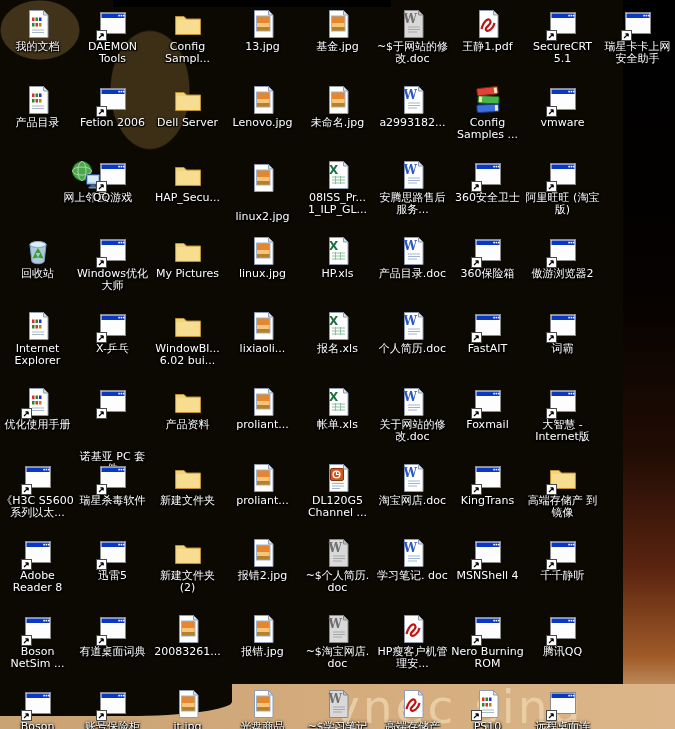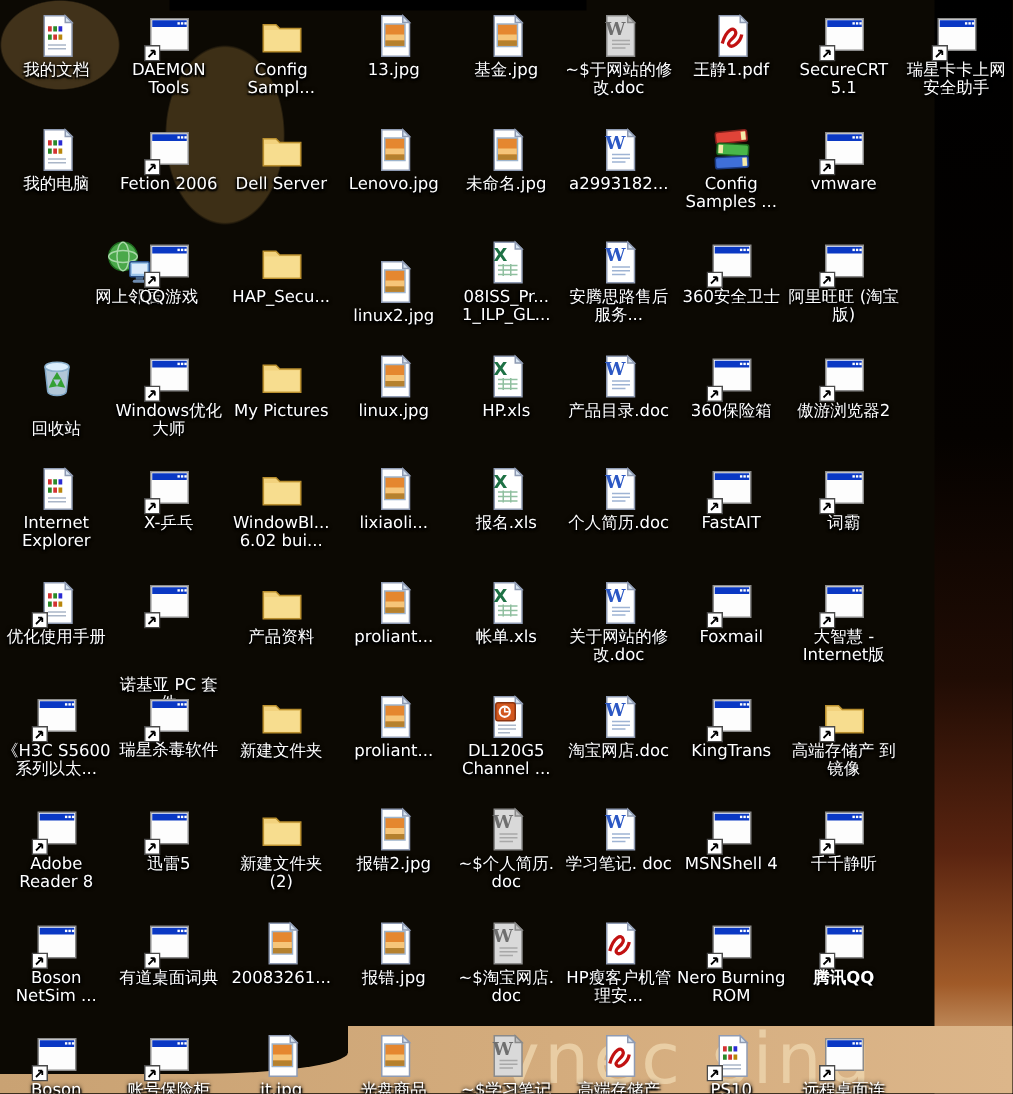--- a/index.html
+++ b/index.html
@@ -242,21 +242,21 @@
           </div>
         </div>
         <div class="label">瑞星卡卡上网安全助手</div>
       </div>
       <div class="cell" style="left: 0px; top: 84px;">
         <div class="iconbox">
           <svg class="main" viewBox="0 0 32 32">
             <use href="#sym-sysdoc"></use>
           </svg>
         </div>
-        <div class="label">我的电脑</div>
+        <div class="label">产品目录</div>
       </div>
       <div class="cell" style="left: 75px; top: 84px;">
         <div class="iconbox">
           <svg class="main" viewBox="0 0 32 32">
             <use href="#sym-window"></use>
           </svg>
           <div class="badge">
             <svg viewBox="0 0 11 11">
               <use href="#sym-badge"></use>
             </svg>
@@ -339,21 +339,21 @@
         <div class="label">QQ游戏</div>
       </div>
       <div class="cell" style="left: 150px; top: 159px; align-items: center;">
         <div class="iconbox">
           <svg class="main" viewBox="0 0 32 32">
             <use href="#sym-folder"></use>
           </svg>
         </div>
         <div class="label">HAP_Secu...</div>
       </div>
-      <div class="cell" style="left: 225px; top: 172px;">
+      <div class="cell" style="left: 225px; top: 162px; gap: 16px;">
         <div class="iconbox">
           <svg class="main" viewBox="0 0 32 32">
             <use href="#sym-jpg"></use>
           </svg>
         </div>
         <div class="label">linux2.jpg</div>
       </div>
       <div class="cell" style="left: 300px; top: 159px;">
         <div class="iconbox">
           <svg class="main" viewBox="0 0 32 32">
@@ -389,21 +389,21 @@
             <use href="#sym-window"></use>
           </svg>
           <div class="badge">
             <svg viewBox="0 0 11 11">
               <use href="#sym-badge"></use>
             </svg>
           </div>
         </div>
         <div class="label">阿里旺旺 (淘宝版)</div>
       </div>
-      <div class="cell" style="left: 0px; top: 235px; gap: 12px;">
+      <div class="cell" style="left: 0px; top: 235px;">
         <div class="iconbox">
           <svg class="main" viewBox="0 0 32 32">
             <use href="#sym-recycle"></use>
           </svg>
         </div>
         <div class="label">回收站</div>
       </div>
       <div class="cell" style="left: 75px; top: 235px;">
         <div class="iconbox">
           <svg class="main" viewBox="0 0 32 32">
@@ -870,21 +870,21 @@
             <use href="#sym-window"></use>
           </svg>
           <div class="badge">
             <svg viewBox="0 0 11 11">
               <use href="#sym-badge"></use>
             </svg>
           </div>
         </div>
         <div class="label">Nero Burning ROM</div>
       </div>
-      <div class="cell" style="left: 525px; top: 613px; font-weight: bold;">
+      <div class="cell" style="left: 525px; top: 613px;">
         <div class="iconbox">
           <svg class="main" viewBox="0 0 32 32">
             <use href="#sym-window"></use>
           </svg>
           <div class="badge">
             <svg viewBox="0 0 11 11">
               <use href="#sym-badge"></use>
             </svg>
           </div>
         </div>

